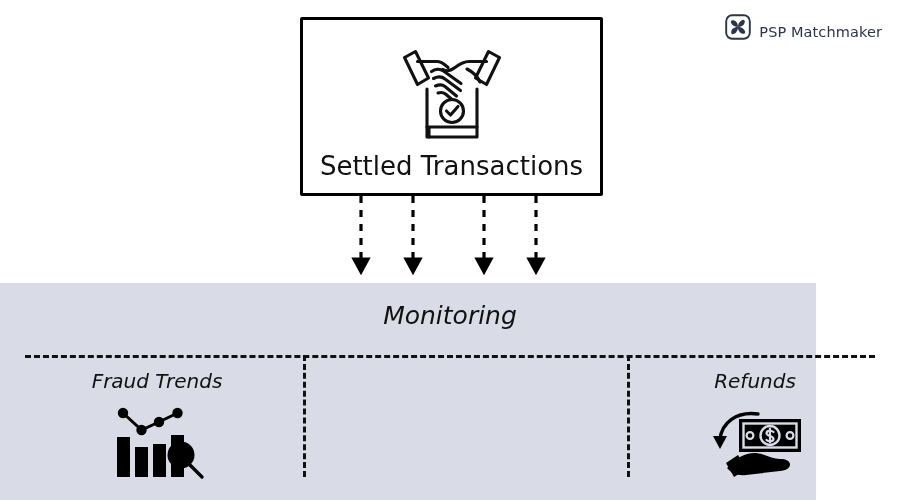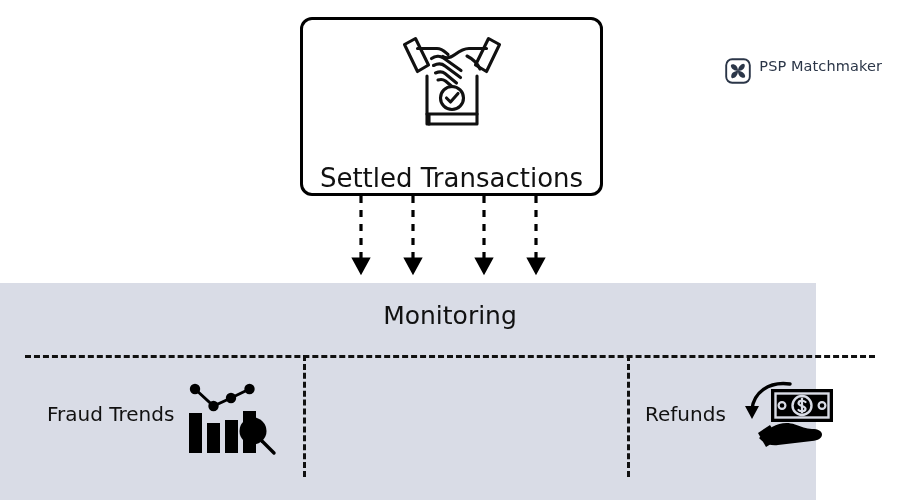--- a/index.html
+++ b/index.html
@@ -14,23 +14,22 @@
     overflow: hidden;
     position: relative;
   }
 
   
   #brand {
     position: absolute;
     top: 14px;
     right: 18px;
     display: flex;
-    align-items: flex-start;
+    align-items: flex-end;
     gap: 8px;
-    margin-top: 44px;
   }
   #brand .logo-mark {
     width: 26px;
     height: 26px;
     display: block;
   }
   #brand .brand-name {
     font-size: 14.5px;
     color: #2b3648;
     letter-spacing: .1px;
@@ -39,26 +38,26 @@
 
   
   #settled-card {
     position: absolute;
     left: 300px;
     top: 17px;
     width: 303px;
     height: 179px;
     box-sizing: border-box;
     border: 3px solid #000000;
-    border-radius: 12px;
+    border-radius: 2px;
     background: #ffffff;
     display: flex;
     flex-direction: column;
     align-items: center;
-    justify-content: space-between;
+    justify-content: center;
   }
   #settled-card .card-icon {
     margin-top: 12px;
     width: 110px;
     height: 100px;
   }
   #settled-card .card-title {
     margin-top: 6px;
     font-size: 26px;
     color: #111111;
@@ -76,20 +75,21 @@
   }
 
   
   #monitoring-band {
     position: absolute;
     left: 0;
     top: 283px;
     width: 816px;
     height: 217px;
     background: #d9dce6;
+    font-style: italic;
   }
   #monitoring-title {
     position: absolute;
     top: 18px;
     left: 0;
     width: 900px;
     text-align: center;
     font-size: 25px;
     color: #111111;
   }
@@ -108,21 +108,21 @@
     height: 122px;
     border-left: 3px dashed #111111;
   }
   #divider-1 { left: 303px; }
   #divider-2 { left: 627px; }
 
   .metric-col {
     position: absolute;
     top: 86px;
     display: flex;
-    flex-direction: row;
+    flex-direction: column;
     align-items: center;
   }
   .metric-col .metric-label {
     font-size: 20px;
     color: #111111;
     white-space: nowrap;
   }
   .metric-col .metric-icon {
     margin-top: 8px;
     width: 110px;

